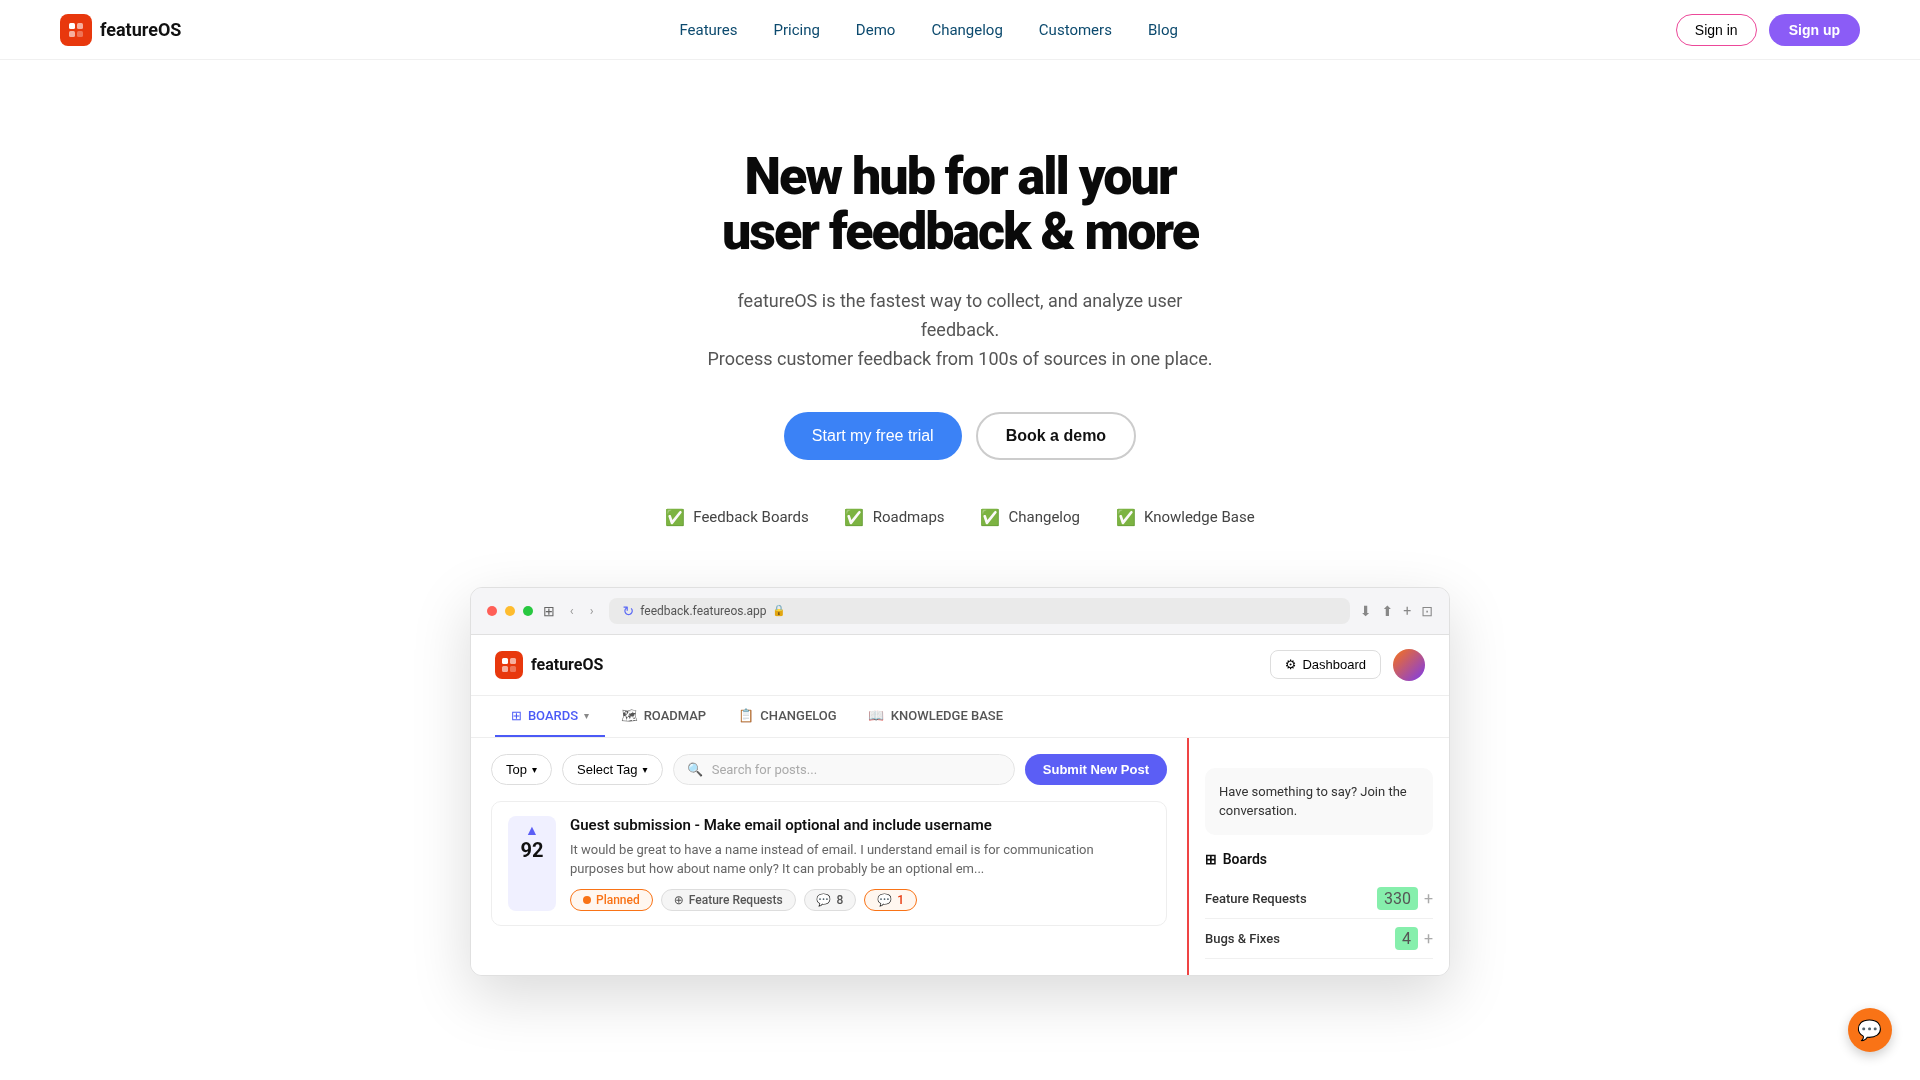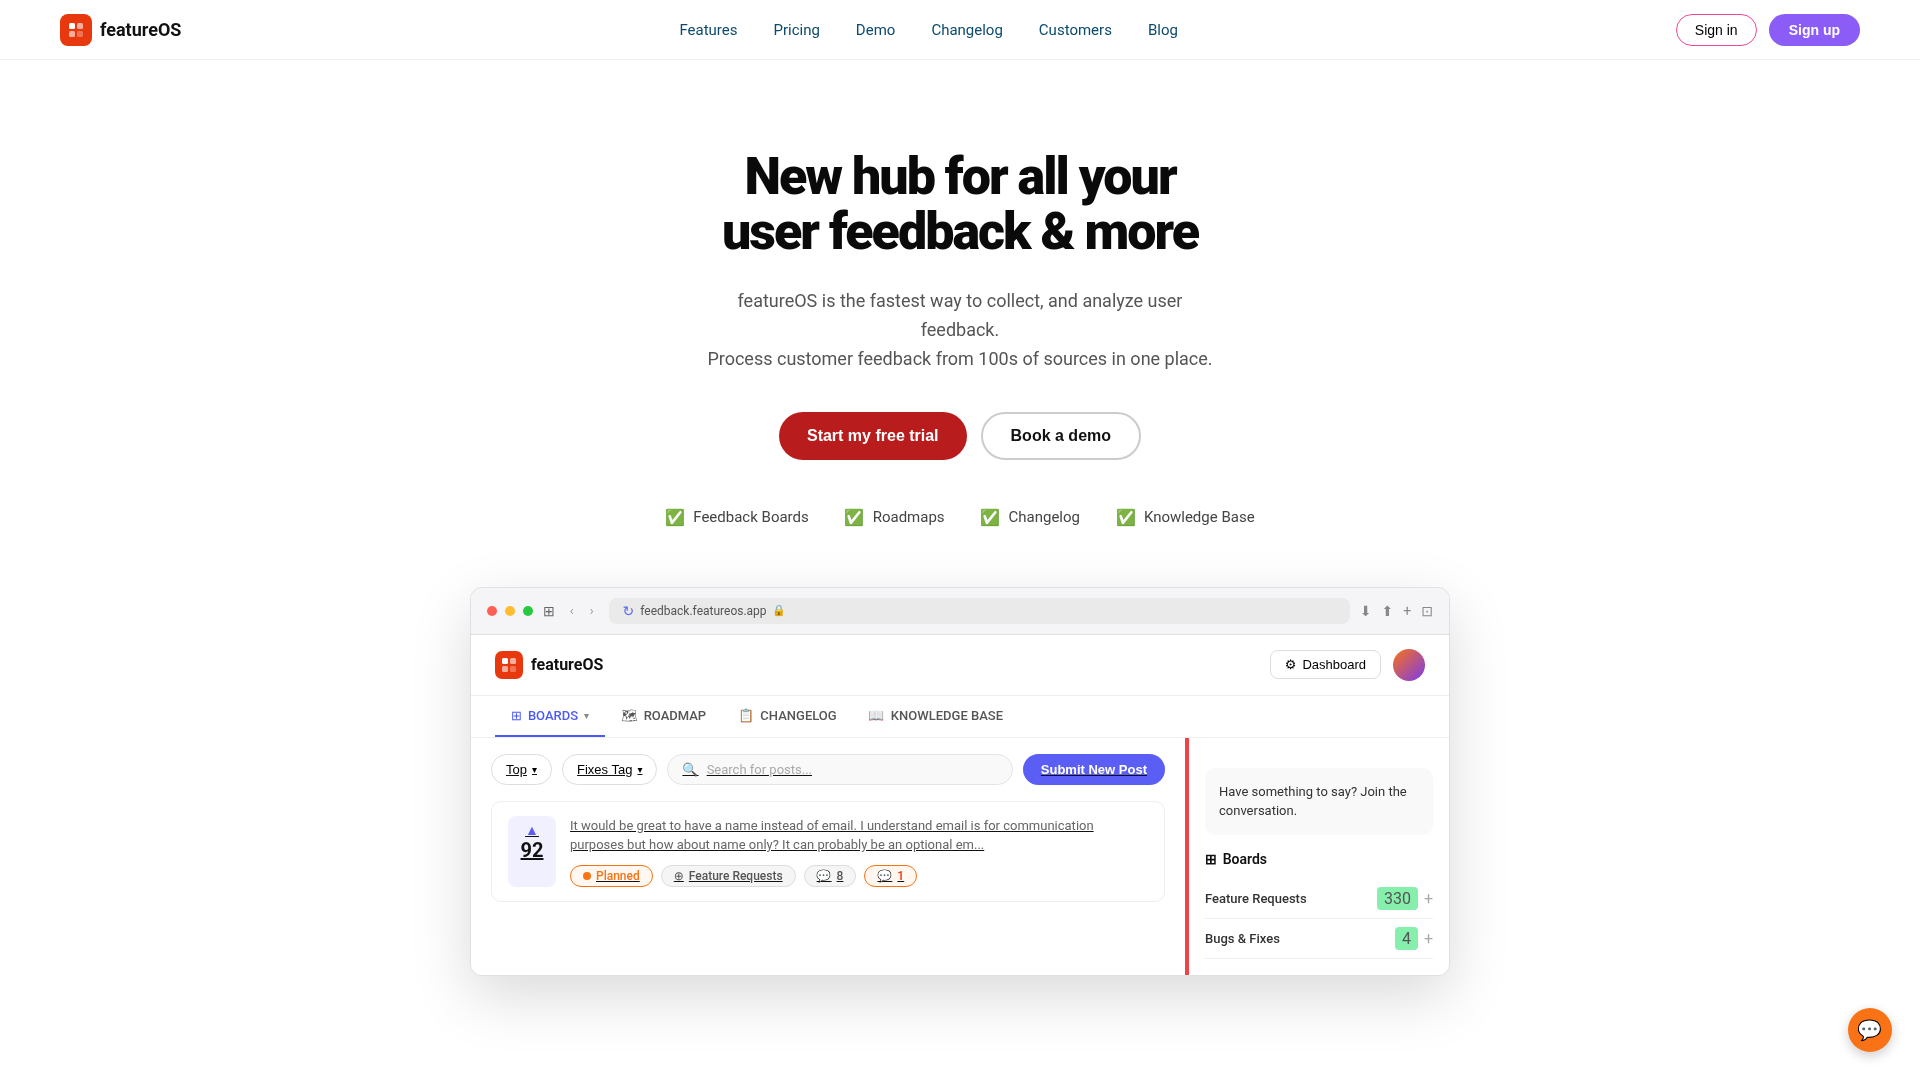--- a/index.html
+++ b/index.html
@@ -13,21 +13,21 @@
     .nav-links a { text-decoration: none; color: #0c4a6e; font-size: 15px; }
     .nav-actions { display: flex; gap: 12px; align-items: center; }
     .btn-signin { background: #fff; border: 1px solid #ec4899; border-radius: 20px; padding: 7px 18px; font-size: 14px; cursor: pointer; }
     .btn-signup { background: #8b5cf6; color: #fff; border: none; border-radius: 20px; padding: 8px 20px; font-size: 14px; cursor: pointer; font-weight: 600; }
 
     
     .hero { text-align: center; padding: 90px 40px 60px; }
     .hero h1 { font-size: 52px; font-weight: 900; line-height: 1.05; color: #0a0a0a; max-width: 900px; margin: 0 auto 28px; letter-spacing: -2px; }
     .hero p { font-size: 18px; color: #555; max-width: 520px; margin: 0 auto 38px; line-height: 1.6; }
     .hero-buttons { display: flex; gap: 14px; justify-content: center; margin-bottom: 48px; }
-    .btn-trial { background: #b91c1c; color: #fff; border: none; border-radius: 24px; padding: 14px 28px; font-size: 16px; font-weight: 700; cursor: pointer; }
+    .btn-trial { background: #3b82f6; color: #fff; border: none; border-radius: 24px; padding: 14px 28px; font-size: 16px; font-weight: 400; cursor: pointer; }
     .btn-demo { background: #fff; color: #111; border: 2px solid #ccc; border-radius: 24px; padding: 13px 28px; font-size: 16px; font-weight: 600; cursor: pointer; }
     .feature-badges { display: flex; gap: 36px; justify-content: center; align-items: center; }
     .feature-badge { display: flex; align-items: center; gap: 8px; font-size: 15px; color: #444; }
     .check-circle { color: #22c55e; font-size: 16px; }
 
     
     .browser-wrap { max-width: 980px; margin: 0 auto; border-radius: 12px; box-shadow: 0 20px 60px rgba(0,0,0,0.15); border: 1px solid #e0e0e0; overflow: hidden; background: #f5f5f7; }
     .browser-bar { background: #f5f5f7; padding: 10px 16px; display: flex; align-items: center; gap: 10px; border-bottom: 1px solid #e0e0e0; }
     .browser-controls { display: flex; gap: 8px; }
     .browser-btn { width: 10px; height: 10px; border-radius: 50%; }
@@ -52,21 +52,21 @@
     .avatar { width: 32px; height: 32px; border-radius: 50%; background: linear-gradient(135deg, #f97316, #7c3aed); }
 
     
     .app-nav { display: flex; gap: 0; border-bottom: 1px solid #eee; padding: 0 24px; }
     .app-tab { padding: 12px 16px; font-size: 13px; font-weight: 500; color: #555; cursor: pointer; display: flex; align-items: center; gap: 6px; border-bottom: 2px solid transparent; }
     .app-tab.active { color: #4b5af6; border-bottom: 2px solid #4b5af6; }
     .app-tab-icon { font-size: 13px; }
 
     
     .boards-content { display: flex; gap: 0; }
-    .boards-main { flex: 1; padding: 16px 20px; border-right: 4px solid #ef4444; text-decoration: underline; }
+    .boards-main { flex: 1; padding: 16px 20px; border-right: 2px solid #ef4444; }
     .boards-sidebar { width: 260px; padding: 16px; }
 
     
     .filter-bar { display: flex; align-items: center; gap: 10px; margin-bottom: 16px; }
     .filter-btn { background: #fff; border: 1px solid #ddd; border-radius: 20px; padding: 7px 14px; font-size: 13px; cursor: pointer; display: flex; align-items: center; gap: 5px; }
     .filter-btn .arrow { font-size: 10px; }
     .search-box { flex: 1; background: #f9f9f9; border: 1px solid #e5e5e5; border-radius: 20px; padding: 7px 14px; font-size: 13px; display: flex; align-items: center; gap: 8px; color: #999; }
     .search-icon { font-size: 13px; color: #aaa; }
     .submit-btn { background: #5b5ef5; color: #fff; border: none; border-radius: 20px; padding: 8px 18px; font-size: 13px; font-weight: 600; cursor: pointer; }
 
@@ -231,36 +231,37 @@
 
       <div class="boards-content">
         <div class="boards-main">
 
           <div class="filter-bar">
             <button class="filter-btn">
               <span>Top</span>
               <span class="arrow">▾</span>
             </button>
             <button class="filter-btn">
-              <span>Fixes Tag</span>
+              <span>Select Tag</span>
               <span class="arrow">▾</span>
             </button>
             <div class="search-box">
               <span class="search-icon">🔍</span>
               <span style="color:#aaa;font-size:13px;">Search for posts...</span>
             </div>
             <button class="submit-btn">Submit New Post</button>
           </div>
 
           <div class="post-item">
             <div class="vote-box">
               <span class="vote-arrow">▲</span>
               <span class="vote-count">92</span>
             </div>
             <div class="post-body">
+              <div class="post-title">Guest submission - Make email optional and include username</div>
               <div class="post-desc">It would be great to have a name instead of email. I understand email is for communication purposes but how about name only? It can probably be an optional em...</div>
               <div class="post-tags">
                 <span class="tag tag-planned">
                   <span style="width:8px;height:8px;border-radius:50%;background:#f97316;display:inline-block;"></span>
                   <span>Planned</span>
                 </span>
                 <span class="tag tag-feature">
                   <span>⊕</span>
                   <span>Feature Requests</span>
                 </span>

